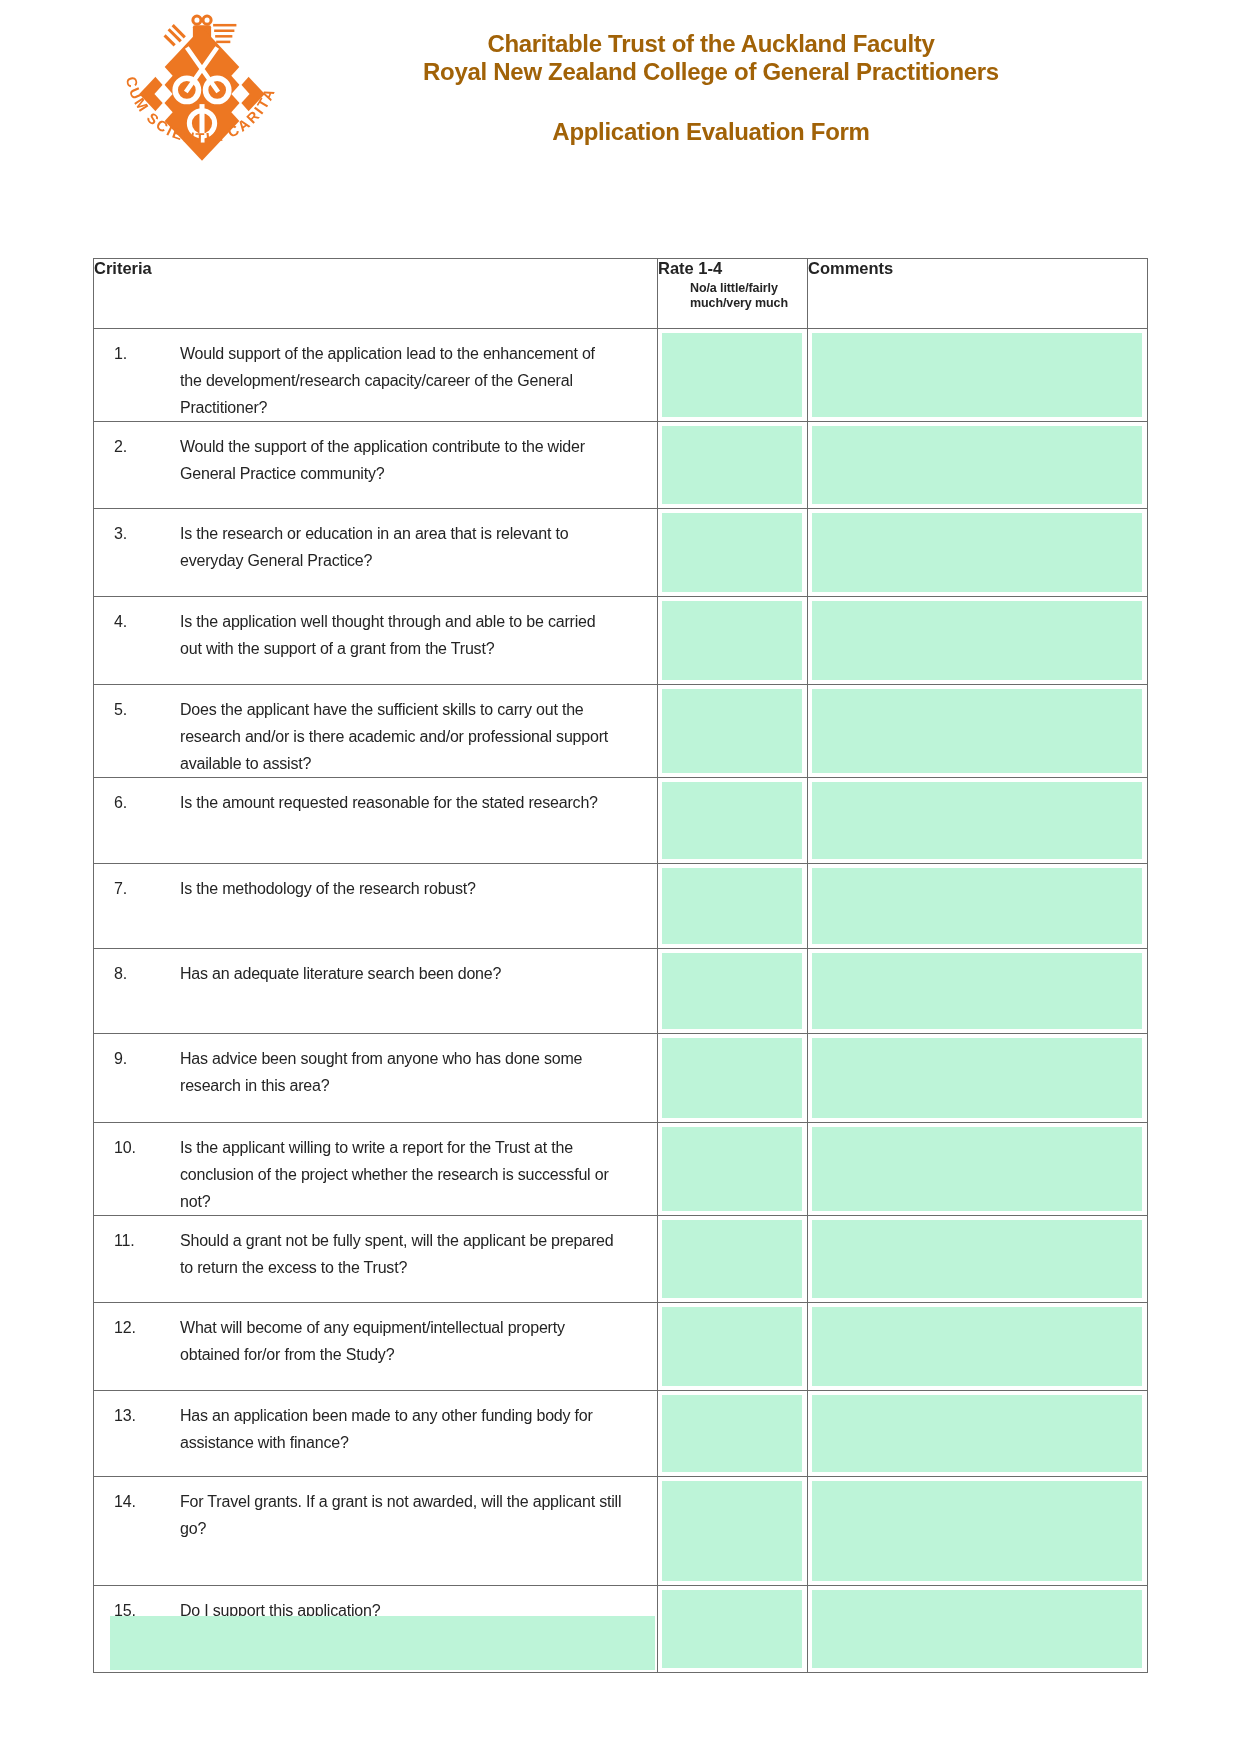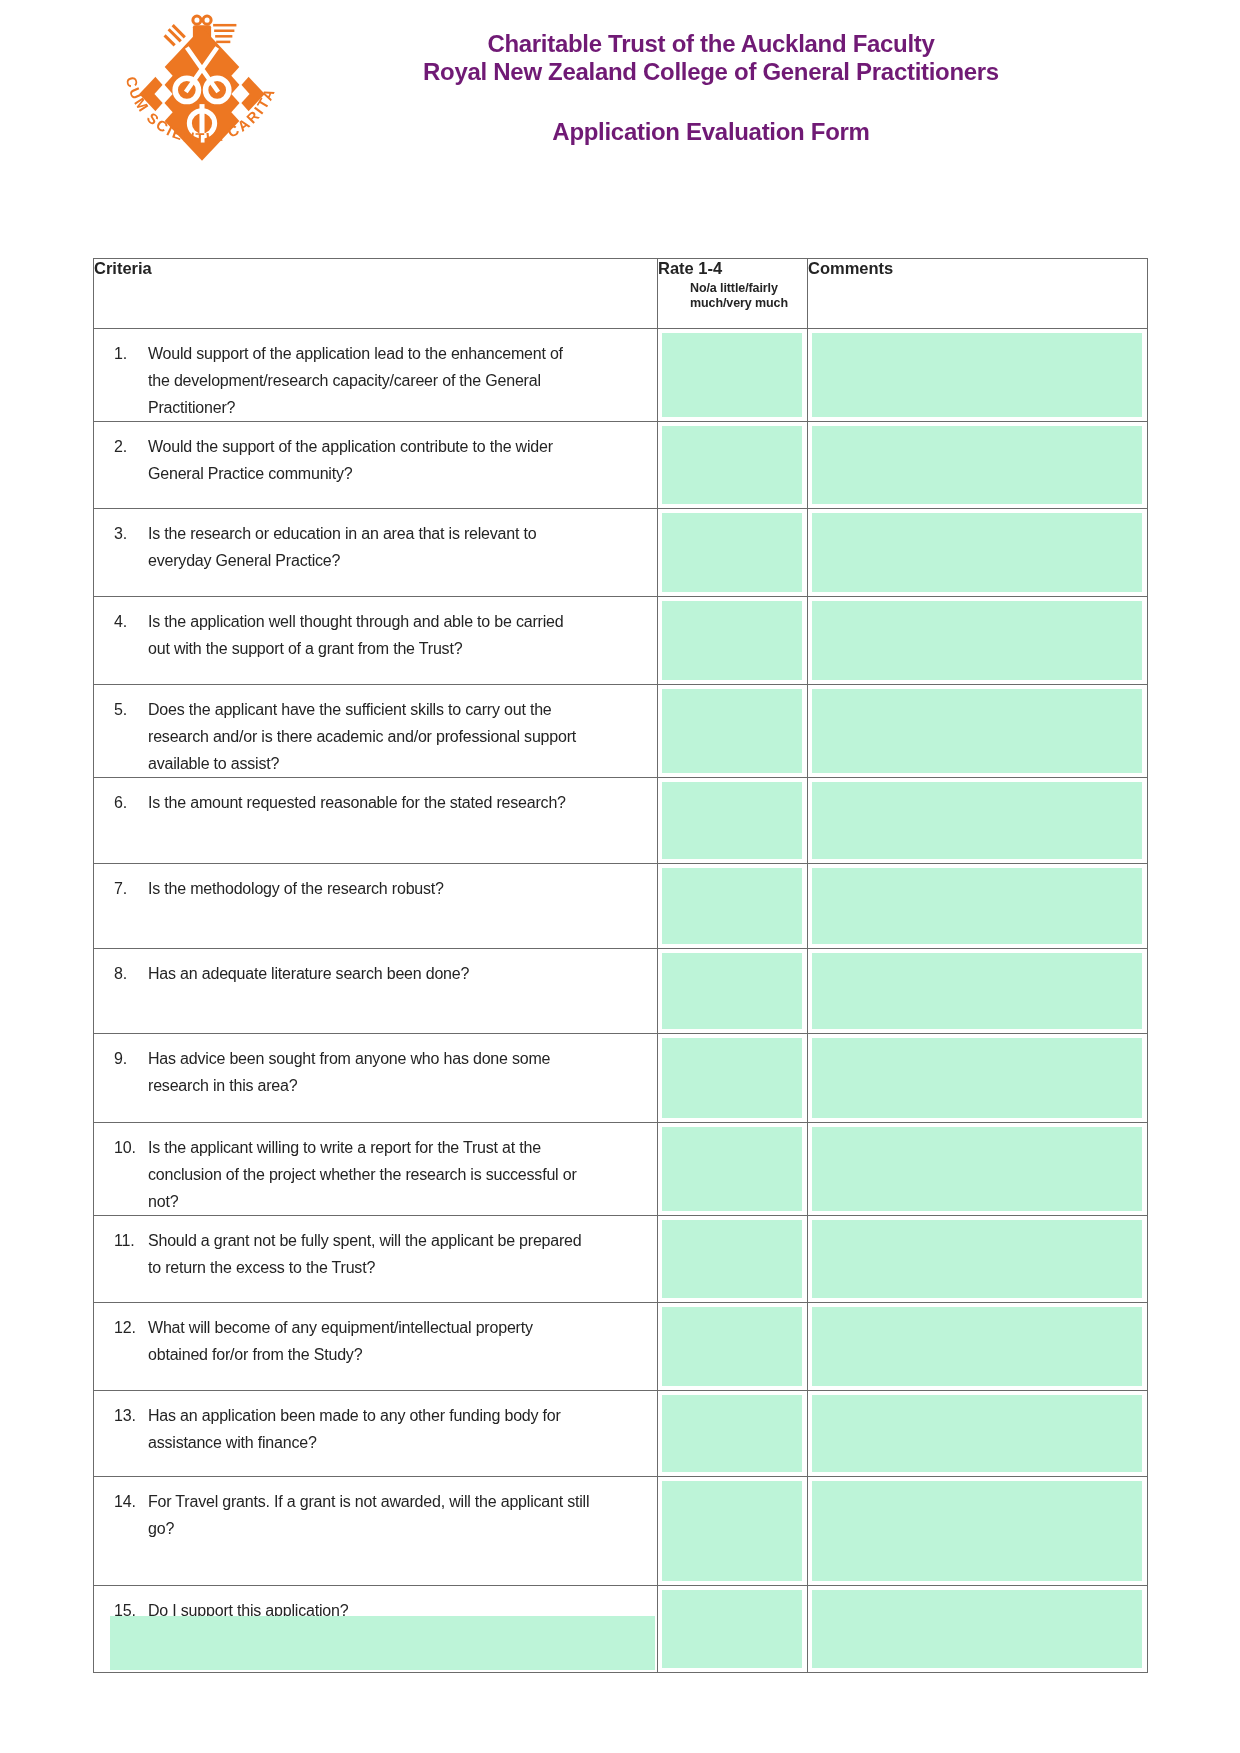--- a/index.html
+++ b/index.html
@@ -18,21 +18,21 @@
   
   .crest{position:absolute;left:116px;top:12px;width:172px;height:166px;}
   .o-fill{fill:var(--orange);}
   .o-stroke{stroke:var(--orange);fill:none;}
   .w-stroke{stroke:#ffffff;fill:none;}
   .motto-text{fill:var(--orange);font-family:"Liberation Sans",sans-serif;
     font-weight:bold;font-size:14.5px;letter-spacing:2.2px;}
 
   .titles{
     position:absolute;left:400px;top:30px;width:622px;text-align:center;
-    font-weight:bold;color:#701a75;
+    font-weight:bold;color:#a16207;
   }
   .titles .org{font-size:24px;line-height:28px;letter-spacing:-0.3px;}
   .titles .form-title{font-size:24px;margin-top:32px;letter-spacing:-0.3px;}
 
   
   table.eval{
     position:absolute;left:93px;top:258px;width:1054px;
     border-collapse:collapse;table-layout:fixed;
   }
   table.eval th, table.eval td{
@@ -61,21 +61,21 @@
   tbody tr:nth-child(10){height:86px;}
   tbody tr:nth-child(11){height:87px;}
   tbody tr:nth-child(12){height:88px;}
   tbody tr:nth-child(13){height:86px;}
   tbody tr:nth-child(14){height:109px;}
   tbody tr:nth-child(15){height:87px;}
 
   .q{display:flex;padding:11px 6px 0 20px;font-size:16px;line-height:27px;
      letter-spacing:-0.2px;}
   .num{flex:none;width:34px;}
-  .qtext{white-space:pre-line;}
+  .qtext{white-space:pre-line;margin-left:32px;}
 
   .field{
     position:absolute;top:4px;bottom:4px;left:4px;right:5px;
     background:var(--field);
   }
   .criteria-field{
     top:30px;bottom:2px;left:16px;right:2px;
   }
 </style>
 </head>

